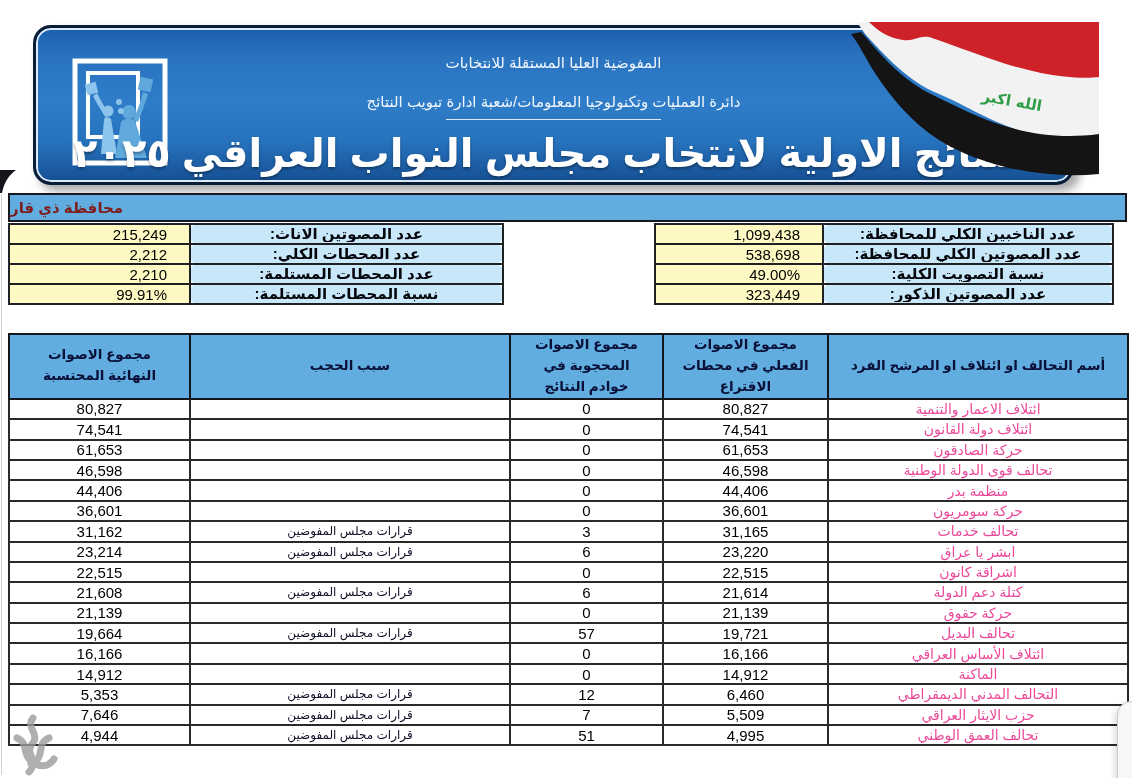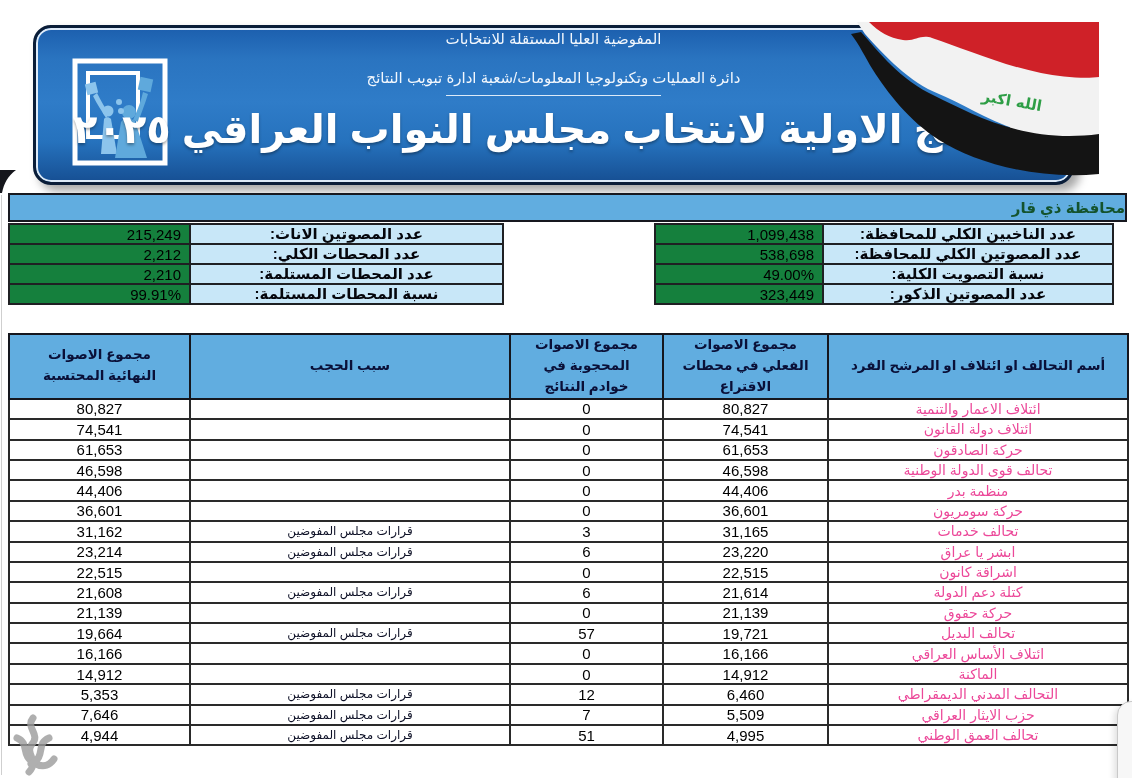--- a/index.html
+++ b/index.html
@@ -6,43 +6,43 @@
   body { background:#ffffff; font-family:"Liberation Sans","DejaVu Sans",sans-serif; }
   .page { position:relative; width:1132px; height:778px; background:#fff; overflow:hidden; direction:rtl; }
 
   
   .banner {
     position:absolute; top:25px; left:33px; width:1041px; height:160px;
     background: linear-gradient(180deg,#1c5fae 0%,#2a74c0 20%,#2f7cc8 48%,#2672bd 74%,#164f93 100%);
     border:3px solid #0a1d38; border-radius:18px;
     box-shadow: inset 0 0 0 2px rgba(238,246,255,.92), 6px 6px 10px rgba(0,0,0,.35);
   }
-  .banner-text { position:absolute; top:2px; left:0; right:0; text-align:center; color:#f2f7fd; z-index:2; }
+  .banner-text { position:absolute; top:26px; left:0; right:0; text-align:center; color:#f2f7fd; z-index:2; }
   .org-line1 { font-size:15px; letter-spacing:.2px; }
   .org-line2 { font-size:15px; margin-top:21px; }
   .banner-sep { width:215px; height:1px; background:#dcEAF8; margin:8px auto 10px auto; }
   .banner-title { font-size:40px; font-weight:bold; color:#ffffff; line-height:1.15;
                   text-shadow:0 2px 3px rgba(0,0,0,.35); }
   .logo-svg { position:absolute; top:30px; left:36px; z-index:2; }
   .flag-svg { position:absolute; top:-6px; right:-28px; z-index:3; }
   .page-curl { position:absolute; top:170px; left:0; }
 
   
   .gov-bar {
     position:absolute; top:193px; left:8px; width:1119px; height:29px;
     background:#61ade0; border:2px solid #17181f;
-    display:flex; align-items:center; justify-content:flex-start;
-    font-size:15px; font-weight:bold; color:#14532d;
+    display:flex; align-items:center; justify-content:flex-end;
+    font-size:15px; font-weight:bold; color:#7f1d1d;
   }
 
   
   table.sum { position:absolute; border-collapse:collapse; table-layout:fixed; }
   table.sum td { border:2px solid #1f2023; height:18.5px; font-size:15px; overflow:hidden; white-space:nowrap; }
-  table.sum td.lab { background:#c8e7f8; font-weight:bold; text-align:center; color:#05060c; }
-  table.sum td.val { background:#15803d; text-align:right; padding-left:4px; padding-right:8px; color:#000; }
+  table.sum td.lab { background:#c8e7f8; font-weight:bold; text-align:center; color:#05060c;border-radius:8px; }
+  table.sum td.val { background:#fef9c3; text-align:right; padding-left:4px; padding-right:22px; color:#000; }
   .sum-right { top:223px; left:654px; width:458px; }
   .sum-left  { top:223px; left:8px;   width:494px; }
 
   
   table.results { position:absolute; top:333px; left:8px; width:1119px; border-collapse:collapse; table-layout:fixed; }
   table.results th {
     background:#61ade0; border:2px solid #15161d; height:58px;
     font-size:13.5px; font-weight:bold; color:#0a1038; text-align:center;
     padding:0 16px; line-height:1.55;
   }

